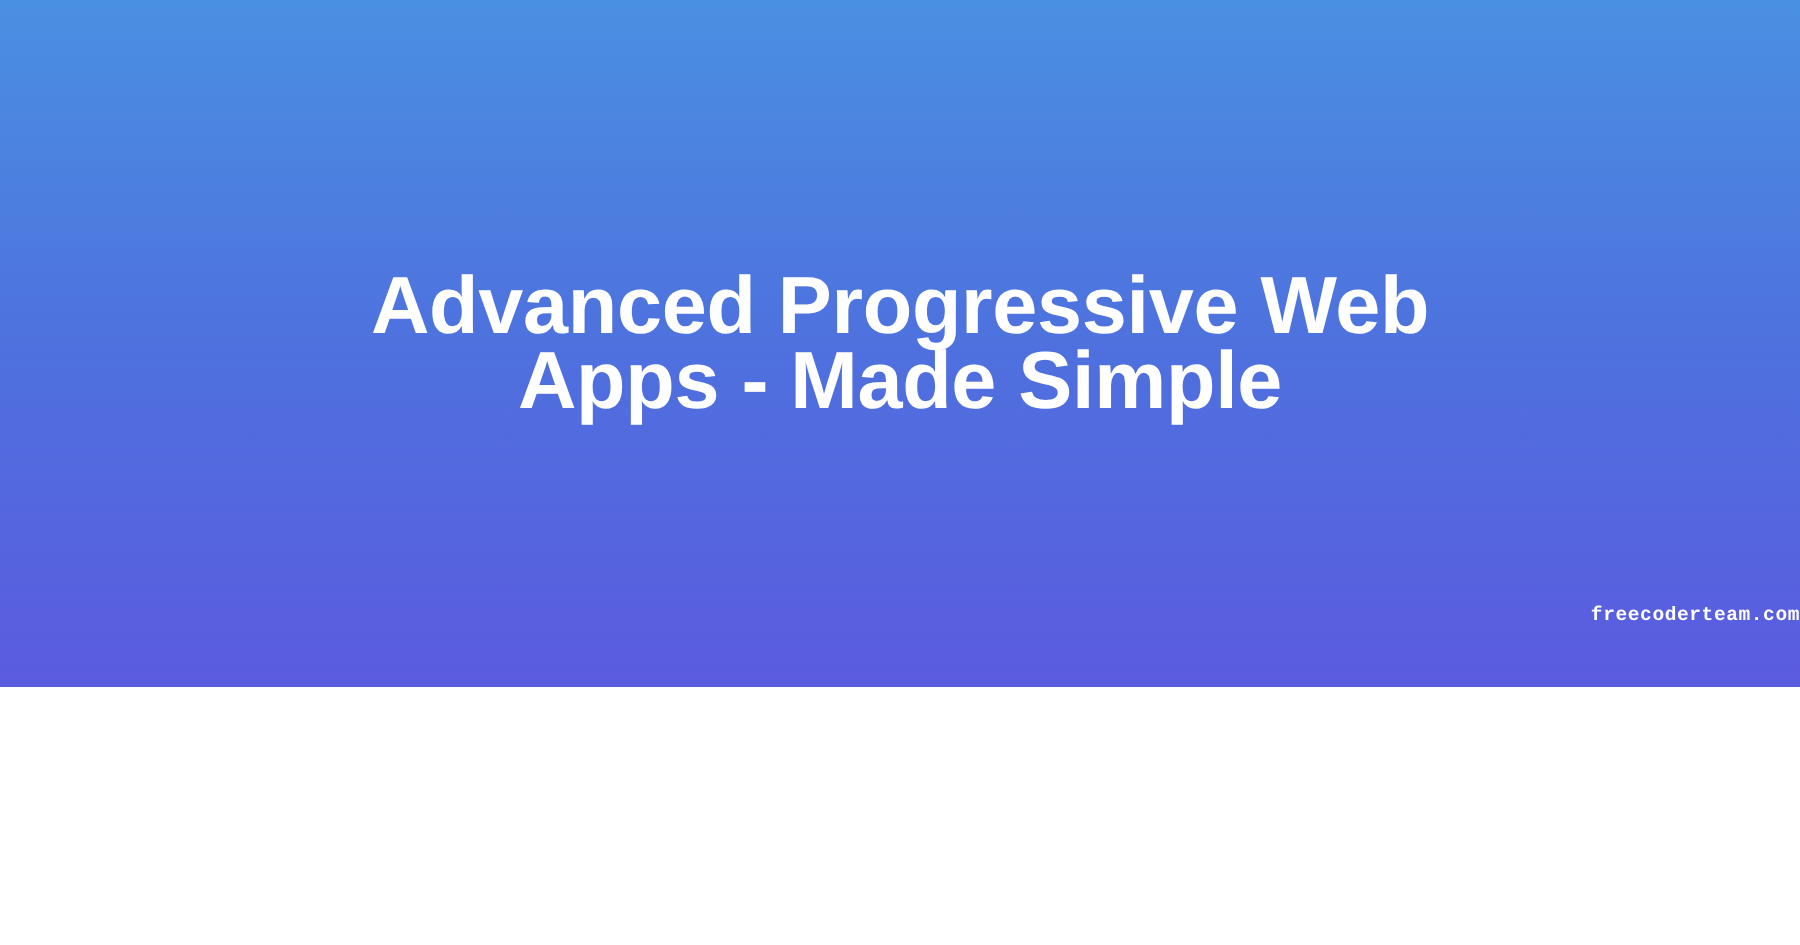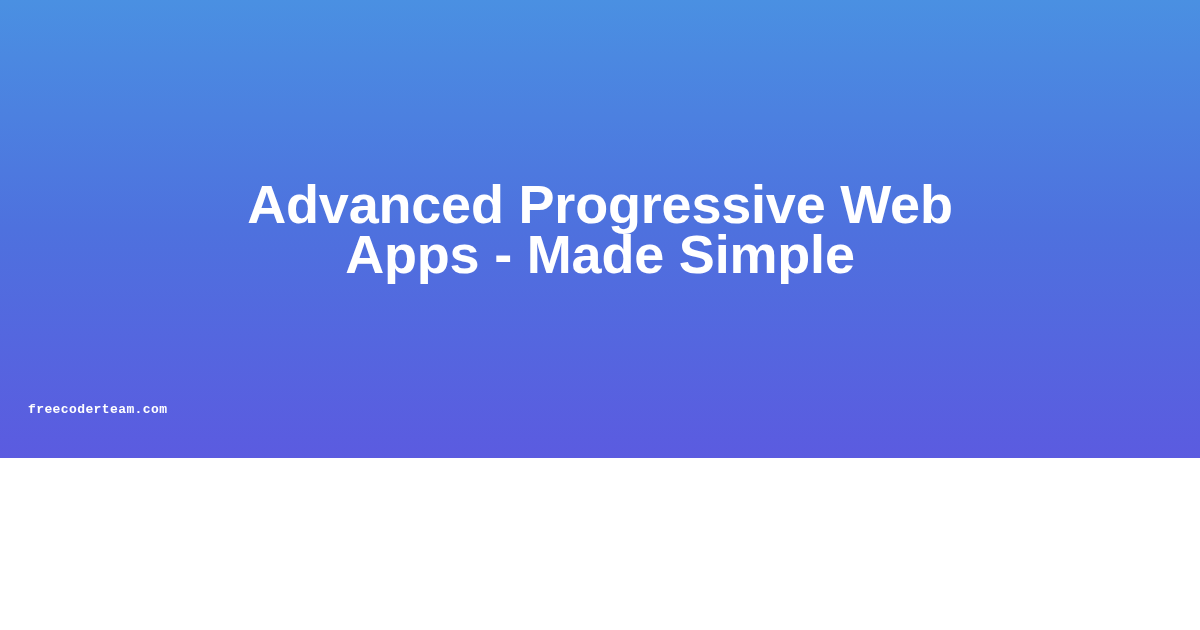--- a/index.html
+++ b/index.html
@@ -51,28 +51,27 @@
     line-height: 50px;
     letter-spacing: -0.2px;
     word-wrap: break-word;
   }
 
   .footer-brand {
     position: absolute;
     left: 0;
     right: 0;
     bottom: 42px;
-    text-align: left;
+    text-align: right;
     color: #ffffff;
     font-family: "Liberation Mono", monospace;
     font-size: 13px;
     font-weight: 700;
     letter-spacing: 0.4px;
     line-height: 1;
-    padding-left: 28px;
   }
 </style>
 </head>
 <body>
 
 <div class="og-card">
 
   <div class="card-content">
     <h1 class="headline">Advanced Progressive Web Apps - Made Simple</h1>
   </div>

